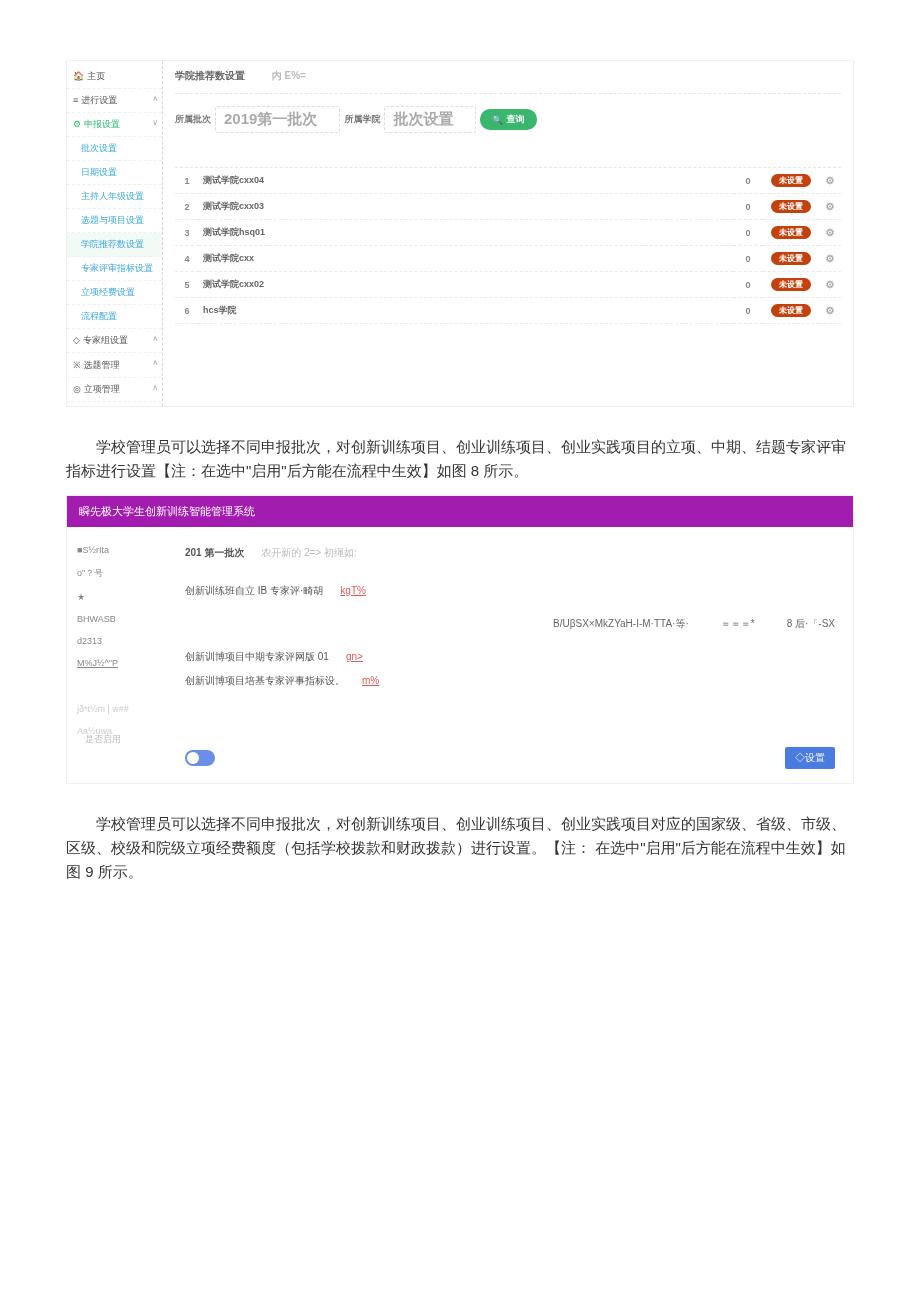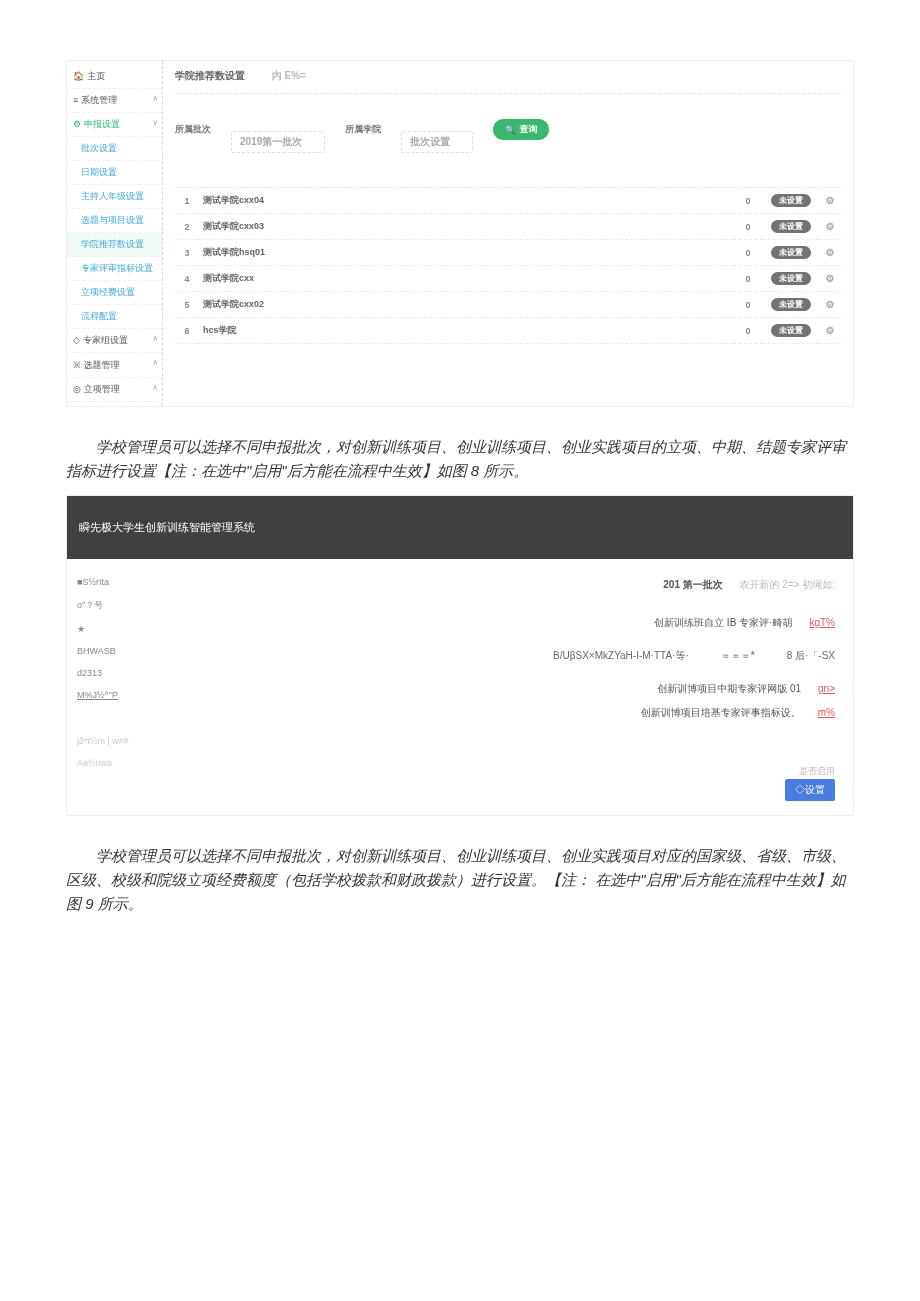--- a/index.html
+++ b/index.html
@@ -10,61 +10,61 @@
     .shot1 { border: 1px solid #eee; margin-bottom: 28px; position: relative; }
     .shot1-body { display: flex; min-height: 280px; }
     .sidebar { width: 96px; border-right: 1px dashed #d6d6d6; padding: 4px 0; }
     .side-item { font-size: 9px; color: #555; padding: 5px 6px; position: relative; white-space: nowrap; overflow: hidden; border-bottom: 1px dashed #efefef; }
     .side-item.active { color: #2dbb6e; }
     .side-item.sub { padding-left: 14px; color: #3ea8de; }
     .side-item .caret { position: absolute; right: 4px; font-size: 8px; color: #aaa; }
     .content1 { flex: 1; padding: 8px 12px; font-weight: bold; }
     .crumb { font-size: 10px; color: #666; padding-bottom: 10px; border-bottom: 1px dashed #e5e5e5; }
     .crumb .alt { color: #bbb; margin-left: 24px; }
-    .filterbar { display: flex; align-items: center; gap: 20px; padding: 12px 0 34px; border-bottom: 1px dashed #e5e5e5; font-size: 9px; color: #777; }
-    .sel { border: 1px dashed #ddd; padding: 3px 22px 3px 8px; color: #aaa; font-size: 10px; border-radius: 2px; margin-top: 25px; }
+    .filterbar { display: flex; align-items: center; gap: 4px; padding: 12px 0 34px; border-bottom: 1px dashed #e5e5e5; font-size: 9px; color: #777; }
+    .sel { border: 1px dashed #ddd; padding: 3px 22px 3px 8px; color: #aaa; font-size: 15px; border-radius: 2px; }
     .btn-query { background: #3bb66f; color: #fff; padding: 4px 12px; border-radius: 10px; font-size: 9px; display: inline-flex; gap: 3px; align-items: center; }
     .tbl { width: 100%; font-size: 9px; color: #666; border-collapse: collapse; }
     .tbl td { padding: 6px 4px; border-bottom: 1px dashed #eaeaea; }
     .tbl td.num { width: 24px; text-align: center; color: #888; }
     .tbl td.v0 { width: 30px; text-align: center; color: #888; }
-    .badge-red { background: #737373; color: #fff; font-size: 8px; padding: 2px 8px; border-radius: 9px; }
+    .badge-red { background: #c2410c; color: #fff; font-size: 8px; padding: 2px 8px; border-radius: 9px; }
     .gear-cell { width: 22px; text-align: center; color: #aaa; font-size: 10px; }
 
     
     .section-h { font-size: 15px; font-weight: normal; margin: 6px 0 6px 0; }
-    .para { font-size: 15px; line-height: 1.6; text-indent: 2em; margin-bottom: 12px; font-style: italic; }
+    .para { font-size: 15px; line-height: 1.6; text-indent: 2em; margin-bottom: 12px; }
 
     
     .shot2 { border: 1px solid #eee; margin-bottom: 28px; position: relative; }
-    .greenbar { background: #404040; color: #fff; font-size: 11px; padding: 24px 12px; }
+    .greenbar { background: #a21caf; color: #fff; font-size: 11px; padding: 8px 12px; }
     .shot2-body { display: flex; min-height: 256px; }
     .sb2 { width: 100px; padding: 18px 10px; font-size: 9px; color: #888; }
     .sb2 div { margin-bottom: 12px; }
     .sb2 .grp2 { margin-top: 36px; color: #ccc; }
-    .ct2 { flex: 1; padding: 14px 18px; font-size: 10px; color: #555; position: relative; text-align: right; }
+    .ct2 { flex: 1; padding: 14px 18px; font-size: 10px; color: #555; position: relative; }
     .ct2 .lh { padding: 5px 0; }
     .ct2 .lk { color: #e05858; text-decoration: underline; margin-left: 17px; }
     .thingrey { color: #bbb; }
     .mid-row { display: flex; gap: 32px; padding: 14px 0; color: #666; font-size: 10px; }
     .toggle { display: inline-block; width: 30px; height: 16px; background: #6b8ee6; border-radius: 9px; position: relative; vertical-align: middle; }
     .toggle::after { content: ""; position: absolute; width: 12px; height: 12px; background: #fff; border-radius: 50%; top: 2px; left: 2px; }
     .btn-blue { position: absolute; right: 18px; bottom: 14px; background: #4a7bde; color: #fff; font-size: 10px; padding: 4px 10px; border-radius: 2px; }
     .under { text-decoration: underline; }
   </style>
 </head>
 <body>
 
 <div class="page">
 
   <div class="shot1">
     <div class="shot1-body">
       <div class="sidebar" id="sb1">
           <div class="side-item "><span style="margin-right:3px">🏠</span><span>主页</span></div>
-          <div class="side-item "><span style="margin-right:3px">≡</span><span>系统管理</span><span class="caret">∧</span></div>
+          <div class="side-item "><span style="margin-right:3px">≡</span><span>进行设置</span><span class="caret">∧</span></div>
           <div class="side-item active"><span style="margin-right:3px">⚙</span><span>申报设置</span><span class="caret">∨</span></div>
           <div class="side-item sub"><span>批次设置</span></div>
           <div class="side-item sub"><span>日期设置</span></div>
           <div class="side-item sub"><span>主持人年级设置</span></div>
           <div class="side-item sub"><span>选题与项目设置</span></div>
           <div class="side-item sub" style="background: rgb(242, 250, 245);"><span>学院推荐数设置</span></div>
           <div class="side-item sub"><span>专家评审指标设置</span></div>
           <div class="side-item sub"><span>立项经费设置</span></div>
           <div class="side-item sub"><span>流程配置</span></div>
           <div class="side-item "><span style="margin-right:3px">◇</span><span>专家组设置</span><span class="caret">∧</span></div>

